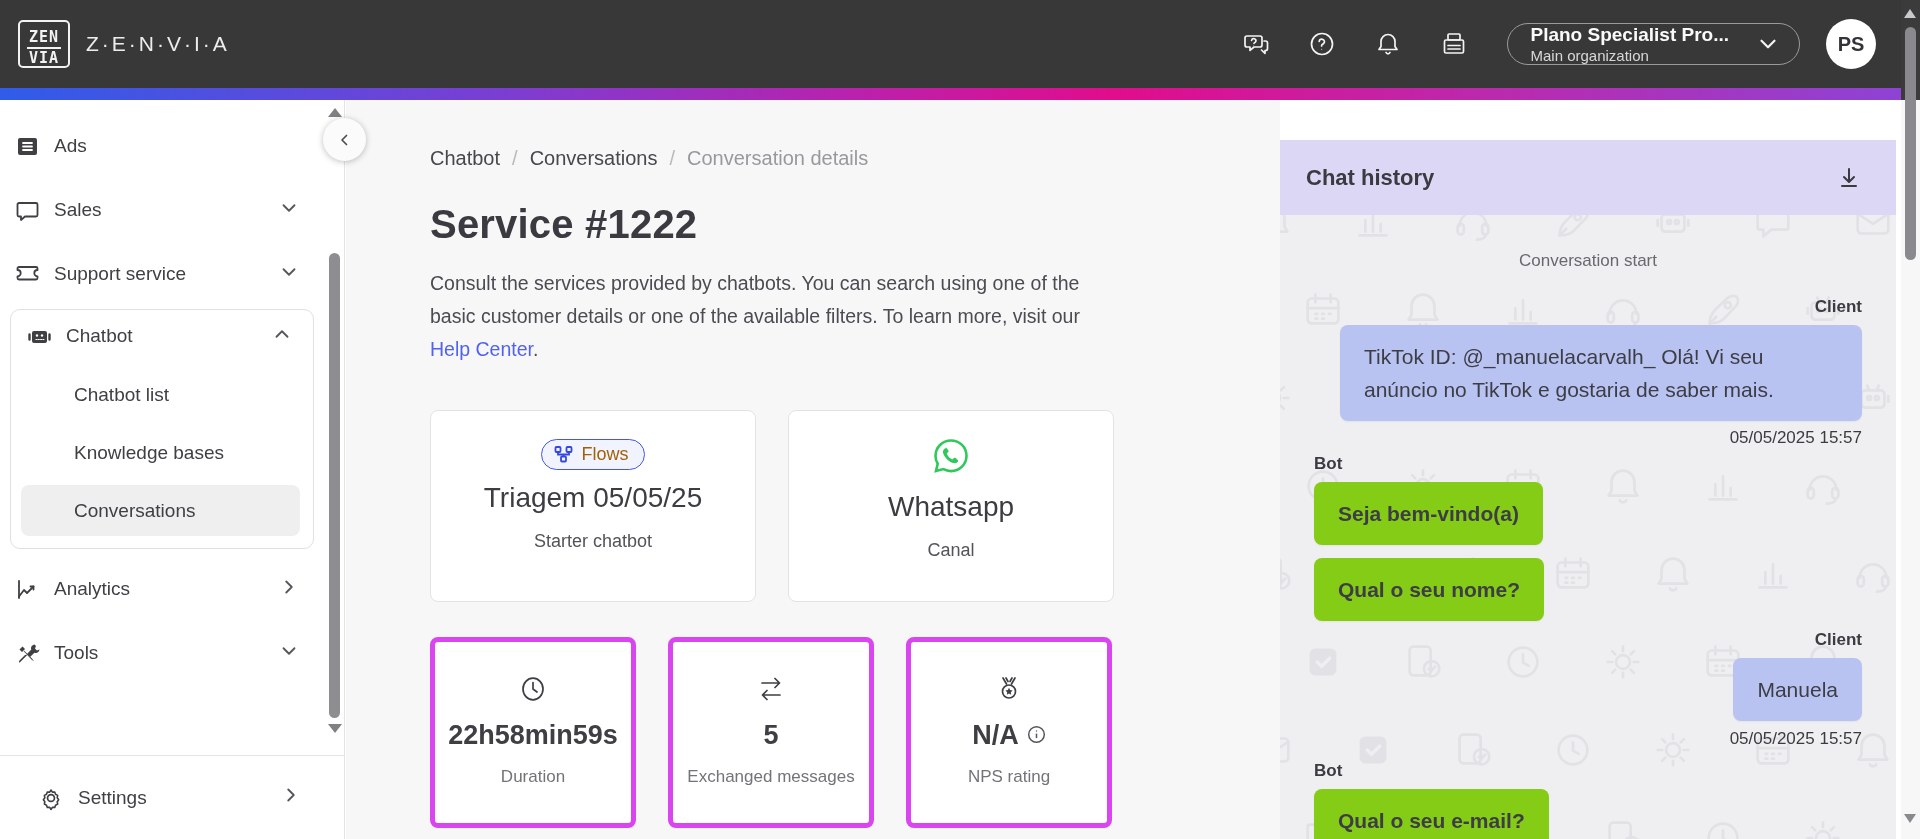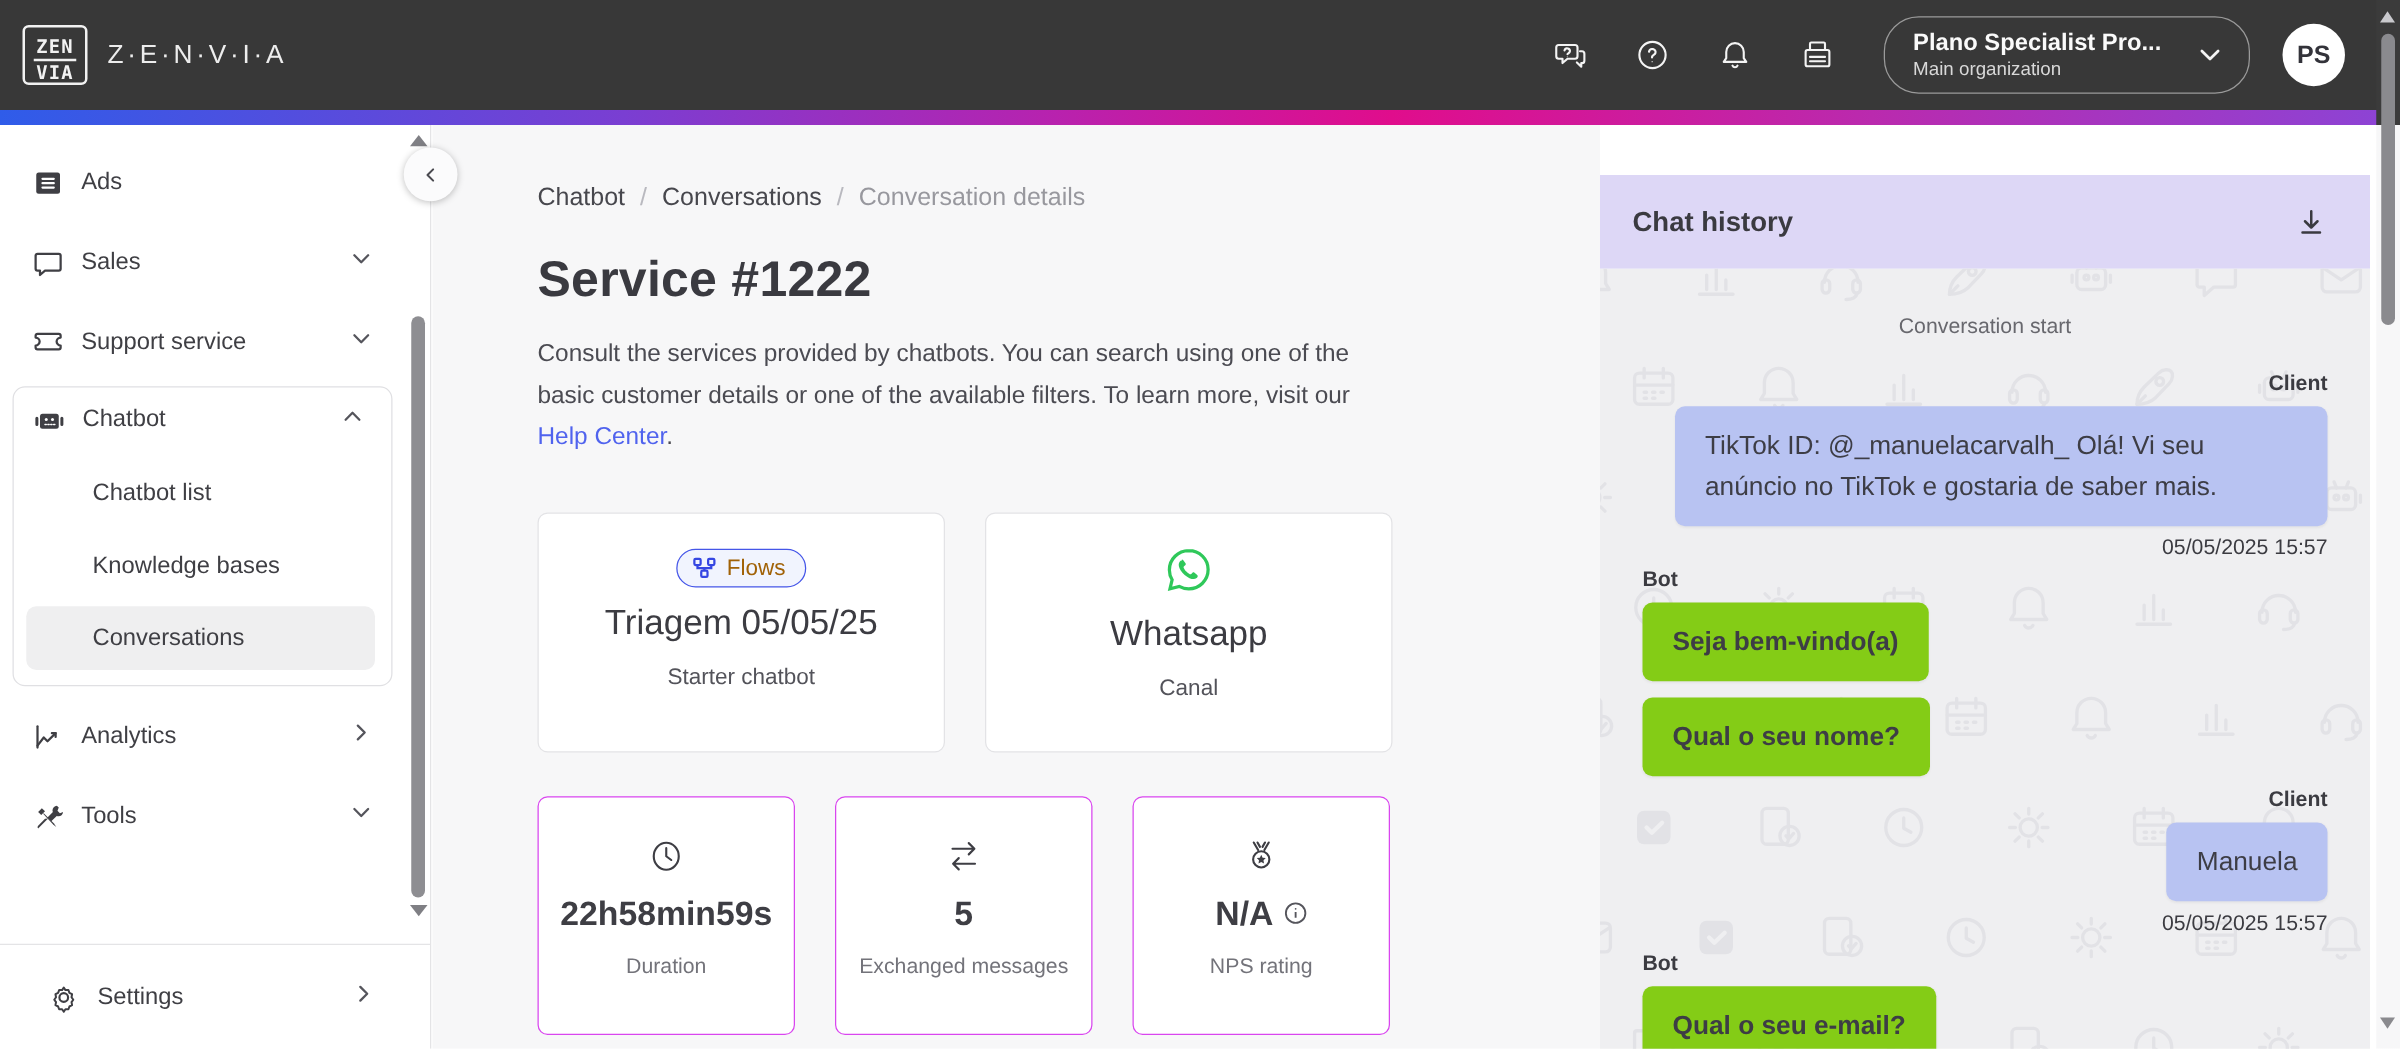--- a/index.html
+++ b/index.html
@@ -23,21 +23,21 @@
     display:flex; flex-direction:column; align-items:center; justify-content:flex-end;
     color:#f2f2f2; font-family:"DejaVu Sans Mono", monospace; font-weight:bold;
     font-size:15px; line-height:15px; letter-spacing:1px;
   }
   .logo-box .logo-div { width:34px; height:2px; background:#f2f2f2; margin:2px 0; }
   .logo-word { color:#ededed; font-size:21px; letter-spacing:3px; margin-left:16px; font-weight:400; }
   .header-spacer { flex:1; }
   .hicon { width:34px; height:34px; margin-left:32px; display:flex; align-items:center; justify-content:center; cursor:pointer; }
   .hicon svg { width:30px; height:30px; stroke:#f4f4f4; fill:none; stroke-width:1.7; stroke-linecap:round; stroke-linejoin:round; }
   .org-pill {
-    margin-left:36px; height:62px; min-width:278px; border:1px solid #9a9a9a; border-radius:28px;
+    margin-left:36px; height:42px; min-width:278px; border:1px solid #9a9a9a; border-radius:28px;
     display:flex; align-items:center; padding:0 18px 0 22px; cursor:pointer;
   }
   .org-texts { display:flex; flex-direction:column; line-height:1.25; }
   .org-name { color:#fafafa; font-size:19px; font-weight:700; }
   .org-sub  { color:#d8d8d8; font-size:15px; }
   .org-pill svg { width:26px; height:26px; margin-left:26px; stroke:#f4f4f4; fill:none; stroke-width:2; stroke-linecap:round; stroke-linejoin:round; }
   .avatar {
     margin-left:26px; width:50px; height:50px; border-radius:50%;
     background:#ffffff; color:#33333a; font-weight:700; font-size:20px;
     display:flex; align-items:center; justify-content:center; cursor:pointer;
@@ -49,21 +49,21 @@
     background:linear-gradient(90deg,#2f5ce9 0%,#7a3ed2 26%,#b822ae 44%,#e00d8c 58%,#ba2aae 78%,#8b44d6 100%);
   }
 
   
   .sidebar {
     position:absolute; top:100px; left:0; width:345px; height:739px;
     background:#ffffff; border-right:1px solid #e4e4e6; z-index:10;
   }
   .side-nav { padding-top:14px; }
   .srow {
-    height:64px; display:flex; align-items:center; padding:0 44px 0 25px; cursor:pointer;
+    height:64px; display:flex; align-items:center; padding:0 44px 0 14px; cursor:pointer;
     font-size:19px; color:#3f3f44;
   }
   .srow .sic { width:27px; height:27px; margin-right:13px; flex:none; }
   .srow .sic svg { width:27px; height:27px; stroke:#3f3f44; fill:none; stroke-width:1.8; stroke-linecap:round; stroke-linejoin:round; }
   .srow .lbl { flex:1; }
   .chev svg { width:22px; height:22px; stroke:#55555c; fill:none; stroke-width:2; stroke-linecap:round; stroke-linejoin:round; }
   .group-card {
     margin:3px 30px 8px 10px; border:1px solid #e0e0e3; border-radius:10px; background:#fff;
     padding-bottom:12px;
   }
@@ -118,21 +118,21 @@
     border:1.5px solid #4556e8; border-radius:999px; background:#f1f4fe;
     padding:4px 15px 4px 11px; font-size:18px; color:#a16207;
   }
   .badge-flows svg { width:21px; height:21px; stroke:#3546e2; fill:none; stroke-width:1.8; }
   .card .wa-wrap { margin-top:24px; height:42px; display:flex; align-items:center; }
   .card-title { margin-top:12px; font-size:28px; font-weight:400; color:#3c3c42; }
   .card.channel .card-title { margin-top:14px; }
   .card-caption { margin-top:17px; font-size:18px; color:#53535a; }
   .stats-row { display:flex; gap:32px; margin-top:35px; }
   .stat-card {
-    width:206px; height:191px; background:#fff; border:1px solid #d946ef; border-radius:8px;
+    width:206px; height:191px; background:#fff; border:5px solid #d946ef; border-radius:8px;
     display:flex; flex-direction:column; align-items:center; text-align:center;
   }
   .stat-icon { margin-top:30px; height:34px; display:flex; align-items:center; }
   .stat-icon svg { width:32px; height:32px; stroke:#3e3e44; fill:none; stroke-width:1.7; stroke-linecap:round; stroke-linejoin:round; }
   .stat-value { margin-top:14px; font-size:27px; font-weight:600; color:#3e3e44; display:flex; align-items:center; gap:8px; justify-content:center; }
   .stat-value .info svg { width:19px; height:19px; stroke:#55555c; fill:none; stroke-width:1.5; }
   .stat-caption { margin-top:16px; font-size:17px; color:#73737a; }
 
   
   .chat { position:absolute; top:100px; left:1280px; width:616px; height:739px;margin-top:40px; }

